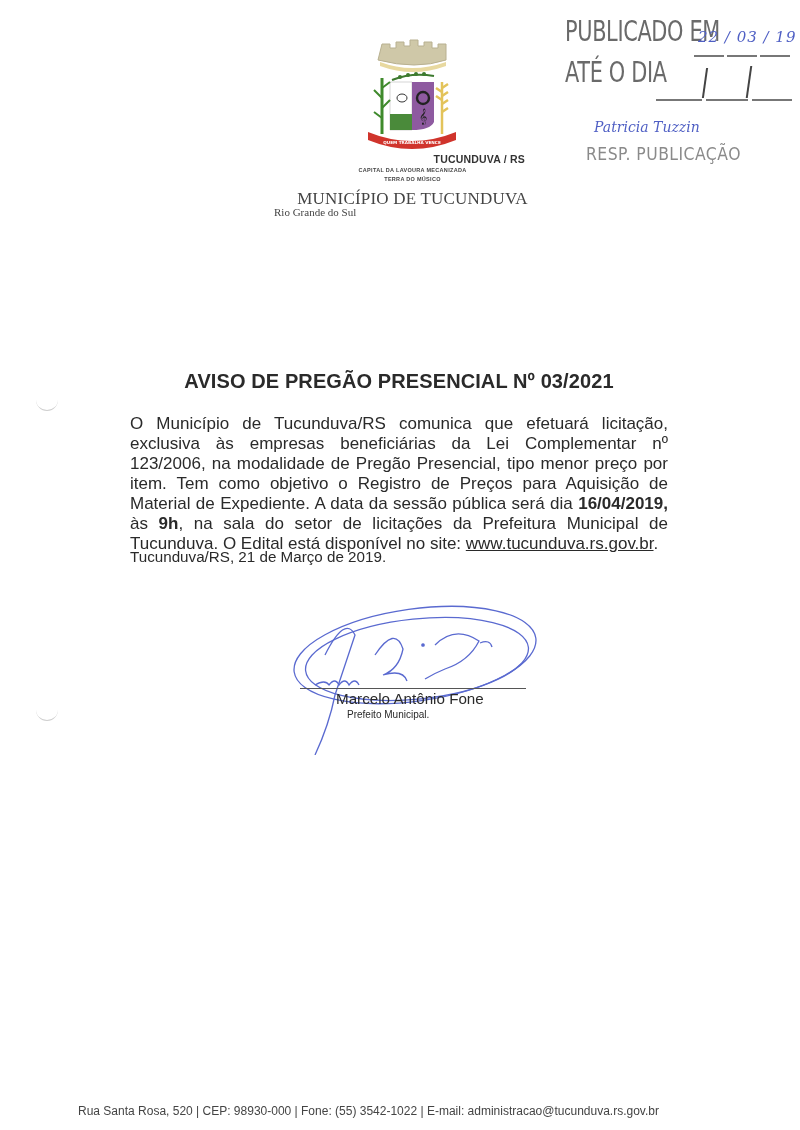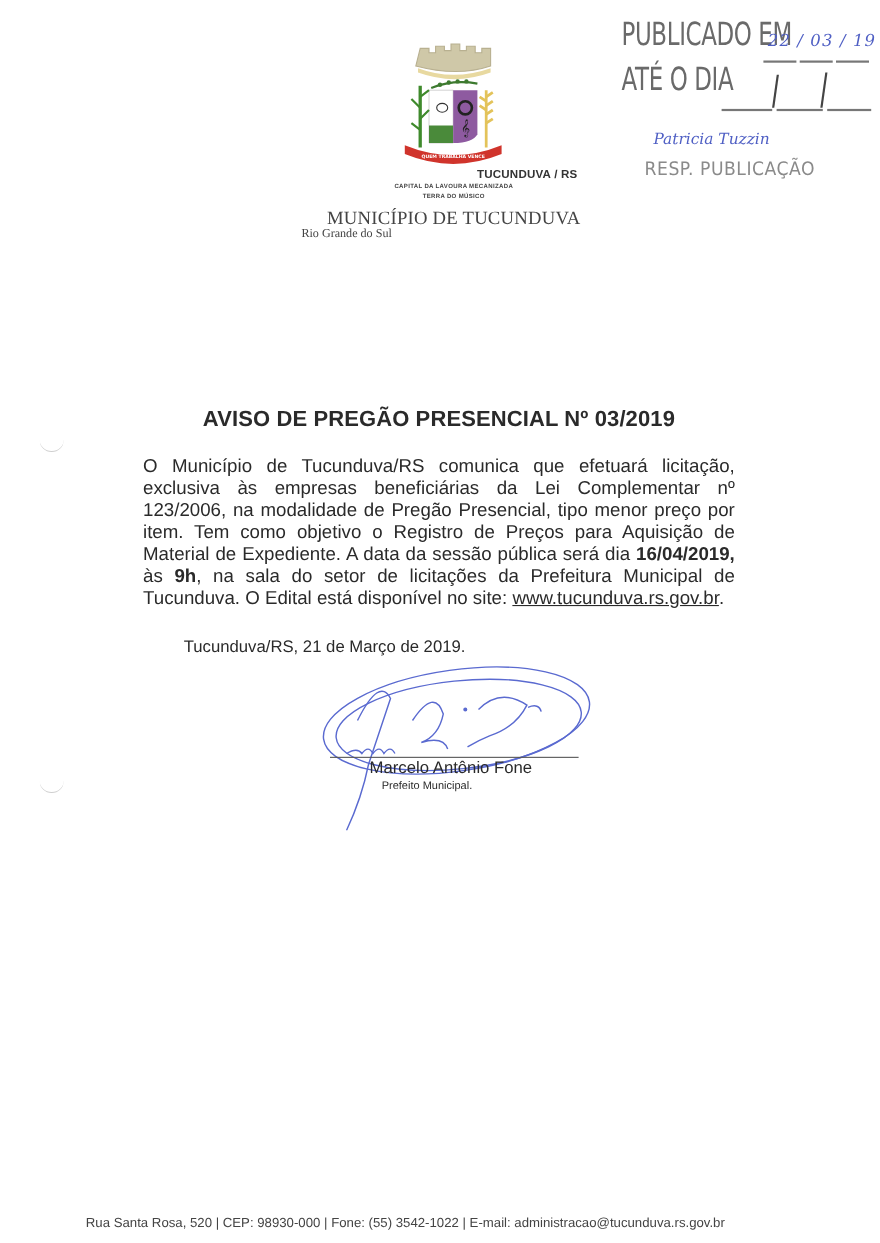--- a/index.html
+++ b/index.html
@@ -26,21 +26,21 @@
   .dash { height: 2px; background: #777; }
   .slash { width: 2px; background: #444; transform: skewX(-8deg); }
   .resp { left: 586px; top: 144px; font-family: "DejaVu Sans", sans-serif; font-size: 17px; color: #8a8a8a; letter-spacing: 0.5px; transform: scaleX(0.92); transform-origin: left top; }
   .resp-sign { left: 594px; top: 119px; font-size: 14px; }
 
   
   .title { left: 130px; top: 370px; width: 538px; text-align: center; font-weight: bold; font-size: 20px; color: #2a2a2a; letter-spacing: 0.1px; }
   .para { left: 130px; top: 414px; width: 538px; font-size: 17px; line-height: 20px; text-align: justify; color: #2a2a2a; }
   .para b { font-weight: bold; }
   .para a { color: #2a2a2a; text-decoration: underline; }
-  .place-date { left: 130px; top: 580px; font-size: 15.2px; color: #2a2a2a; margin-left: 37px; }
+  .place-date { left: 130px; top: 548px; font-size: 15.2px; color: #2a2a2a; }
 
   .sig-line { left: 300px; top: 688px; width: 226px; height: 1px; background: #555; }
   .sig-name { left: 336px; top: 690px; font-size: 15.2px; color: #2a2a2a; }
   .sig-role { left: 347px; top: 709px; font-size: 10px; color: #2a2a2a; }
   #signature { left: 285px; top: 595px; width: 260px; height: 160px; }
 
   .scan-mark { width: 22px; height: 12px; border-bottom: 1.5px solid #cfcfcf; border-radius: 0 0 14px 14px; }
 
   .footer { left: 78px; top: 1104px; font-size: 12px; color: #444; white-space: nowrap; }
 </style>
@@ -96,21 +96,21 @@
   <div class="abs dash" style="left:706px;top:99px;width:42px;"></div>
   <div class="abs dash" style="left:752px;top:99px;width:40px;"></div>
 
   <div class="abs hand resp-sign">Patricia Tuzzin</div>
   <div class="abs resp">RESP. PUBLICAÇÃO</div>
 </div>
 
 <div class="abs scan-mark" style="left:36px;top:398px;"></div>
 <div class="abs scan-mark" style="left:36px;top:708px;"></div>
 
-<div class="abs title">AVISO DE PREGÃO PRESENCIAL Nº 03/2019</div>
+<div class="abs title">AVISO DE PREGÃO PRESENCIAL Nº 03/2021</div>
 
 <div class="abs para">
   <span>O Município de Tucunduva/RS comunica que efetuará licitação, exclusiva às empresas beneficiárias da Lei Complementar nº 123/2006, na modalidade de Pregão Presencial, tipo menor preço por item. Tem como objetivo o Registro de Preços para Aquisição de Material de Expediente. A data da sessão pública será dia </span><b>16/04/2019,</b><span> às </span><b>9h</b><span>, na sala do setor de licitações da Prefeitura Municipal de Tucunduva. O Edital está disponível no site: </span><a>www.tucunduva.rs.gov.br</a><span>.</span>
 </div>
 
 <div class="abs place-date">Tucunduva/RS, 21 de Março de 2019.</div>
 
 <div class="abs" id="signature">
   <svg width="260" height="160" viewBox="0 0 260 160" fill="none" stroke="#5a6ad0" stroke-width="1.3">
     <ellipse cx="130" cy="60" rx="122" ry="46" transform="rotate(-8 130 60)"></ellipse>

